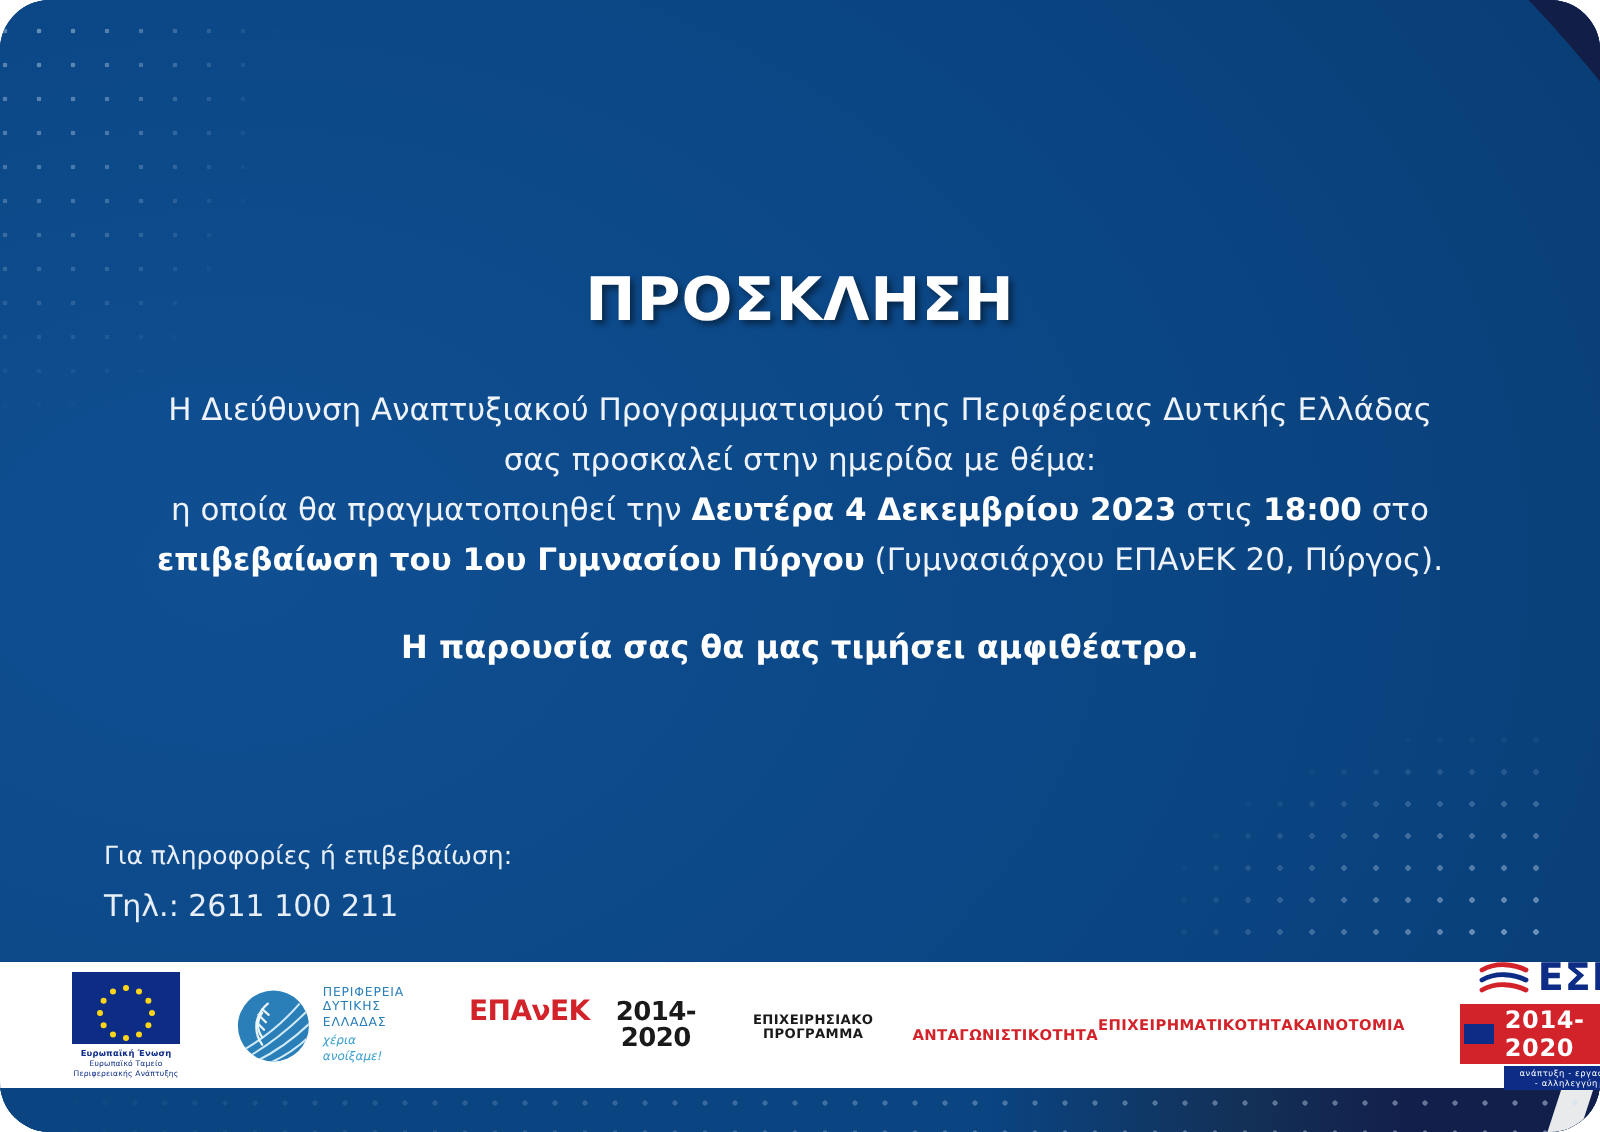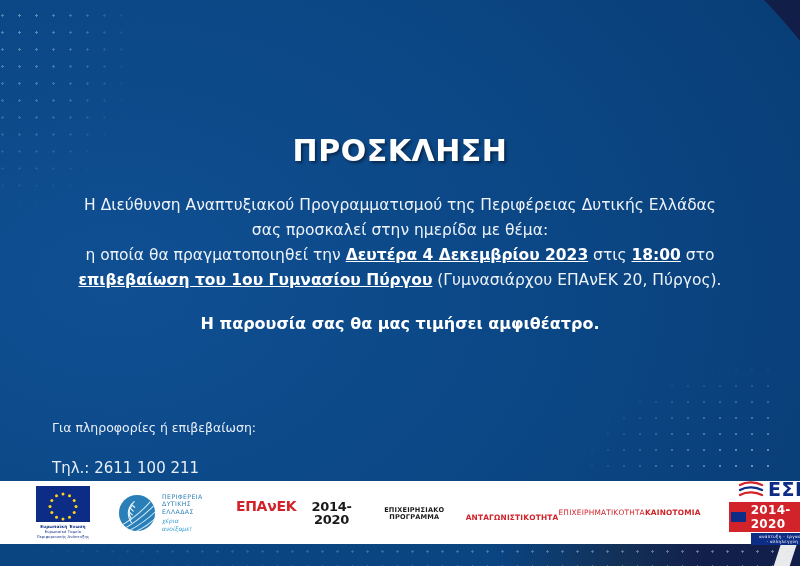--- a/index.html
+++ b/index.html
@@ -8,20 +8,21 @@
     padding: 0;
     background: #ffffff;
   }
   #poster {
     position: relative;
     width: 800px;
     height: 566px;
     overflow: hidden;
     font-family: "DejaVu Sans", sans-serif;
     background: #0a4481;
+    border-radius: 25px;
   }
 
   
   .bg-base {
     position: absolute;
     inset: 0;
     background:
       radial-gradient(ellipse 900px 640px at 24% 46%, #0f4f91 0%, #0a4481 58%, #083a70 100%);
   }
 
@@ -137,38 +138,38 @@
     margin: 0;
     color: #eef3fa;
   }
   .line.big {
     font-size: 19px;
     font-weight: bold;
     line-height: 38px;
     letter-spacing: .2px;
     color: #ffffff;
   }
-  .line b { font-weight: bold; color:#ffffff;text-decoration:underline; }
+  .line b { font-weight: bold; color:#ffffff; }
   .spacer { height: 18px; }
   .line.honor {
     font-size: 16px;
     font-weight: bold;
     color: #ffffff;
     line-height: 26px;
   }
 
   .contact {
     position: absolute;
     left: 52px;
     top: 418px;
     color: #e7eef7;
     text-align: left;
   }
   .contact .c1 { font-size: 12.5px; line-height: 20px; }
-  .contact .c2 { font-size: 15px; line-height: 24px; margin-top: 18px; }
+  .contact .c2 { font-size: 15px; line-height: 24px; margin-top: 3px; }
 
   
   .footer-band {
     position: absolute;
     left: 0;
     top: 481px;
     width: 800px;
     height: 63px;
     background: #ffffff;
     z-index: 8;
@@ -243,21 +244,21 @@
 
   
   .epanek { text-align:center; line-height: 1; }
   .epanek .row1 {
     font-size: 14px; font-weight: bold; color:#d2232a; letter-spacing:-.3px;
     display:flex; align-items:baseline; justify-content:center; gap:4px;
   }
   .epanek .row1 .years { color:#1a1a1a; font-size: 13px; font-weight: bold; }
   .epanek .row2 { font-size: 6.6px; font-weight:bold; color:#1a1a1a; letter-spacing:.2px; margin-top:2px; }
   .epanek .row3 { font-size: 7.4px; font-weight:bold; color:#d2232a; letter-spacing:.2px; margin-top:10px; }
-  .epanek .row4 { font-size: 7.4px; font-weight:normal; color:#d2232a; letter-spacing:.2px; margin-top:1px; }
+  .epanek .row4 { font-size: 7.4px; font-weight:bold; color:#d2232a; letter-spacing:.2px; margin-top:1px; }
   .epanek .row5 { font-size: 7.4px; font-weight:bold; color:#d2232a; letter-spacing:.2px; margin-top:1px; }
 
   
   .espa { display:flex; flex-direction:column; align-items:center; }
   .espa-top { display:flex; align-items:center; gap:4px; }
   .espa-mark { width: 26px; height: 20px; }
   .espa-word { font-size: 19px; font-weight: bold; color:#0c2c85; letter-spacing:.5px; line-height:1; }
   .espa-years {
     margin-top: 2px;
     background: #d2232a;

